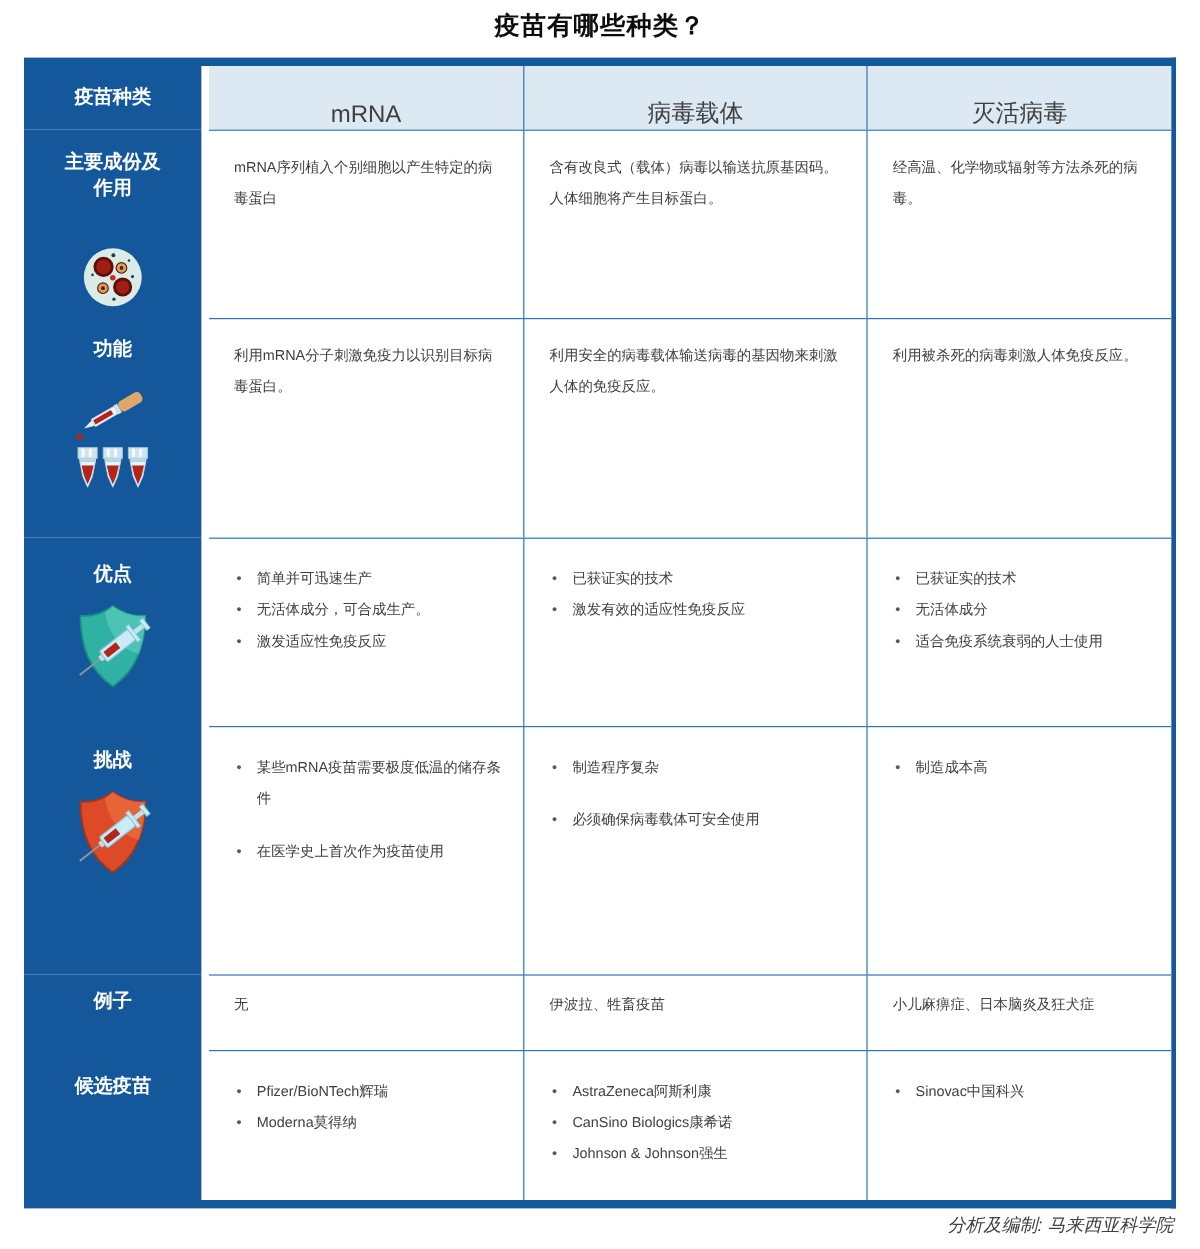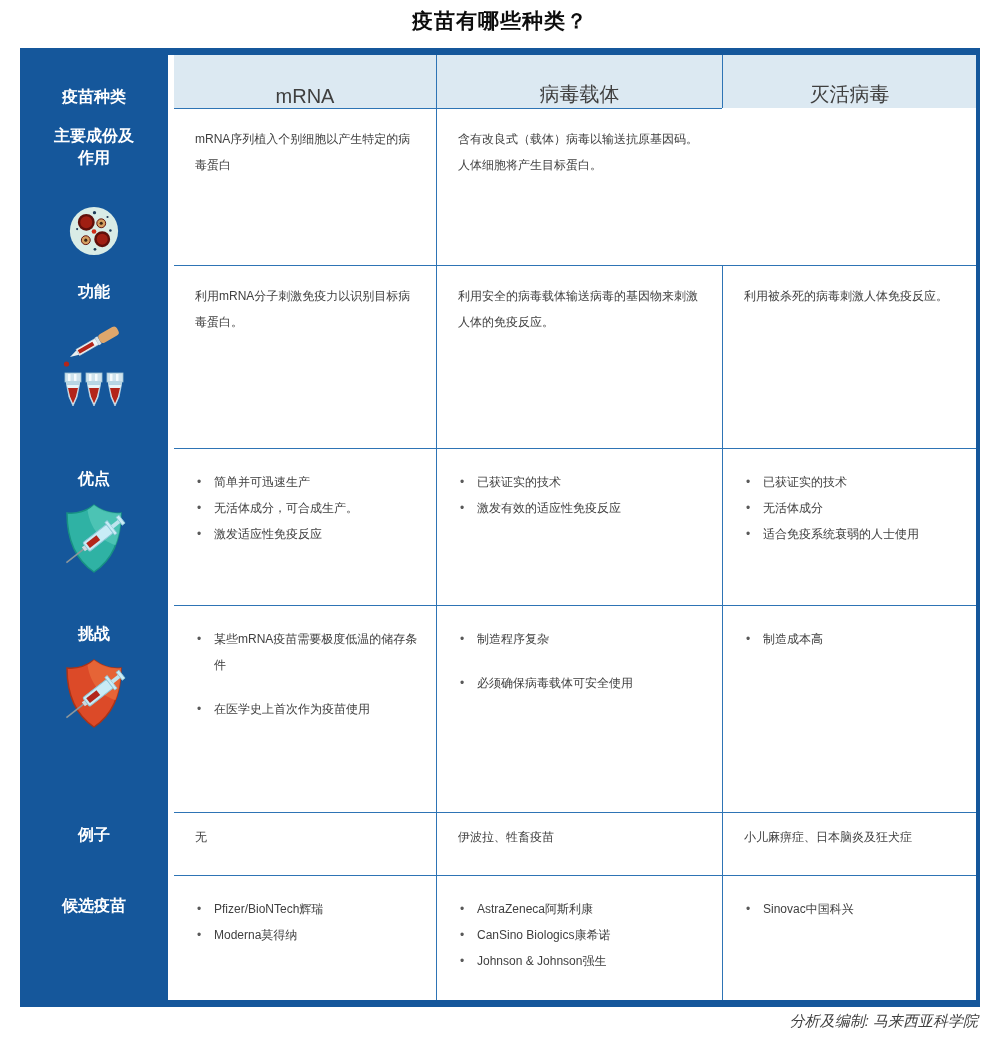--- a/index.html
+++ b/index.html
@@ -9,21 +9,21 @@
          font-size:21px;font-weight:bold;color:#0d0d0d;letter-spacing:1px;}
   .vax-table{position:absolute;left:20px;top:48px;width:956px;
              border-top:7px solid #15579b;border-bottom:7px solid #15579b;border-right:4px solid #15579b;}
   .grid{display:grid;width:956px;
         grid-template-columns:148px 6px 262px 286px 254px;
         grid-template-rows:53px 157px 183px 157px 207px 63px 125px;}
   .gutter{grid-column:2;grid-row:1/8;background:#fff;}
   .label-cell{grid-column:1;background:#15579b;color:#fff;font-weight:bold;font-size:16px;
               display:flex;flex-direction:column;align-items:center;text-align:center;}
   .label-cell .lbl{white-space:pre-line;line-height:1.35;}
-  .hdr-label{justify-content:flex-end;}
+  .hdr-label{justify-content:center;}
   .hdr{background:#dce9f2;display:flex;align-items:flex-end;justify-content:center;
        font-size:20px;color:#3f3f3f;}
   .cell{background:#fff;font-size:12px;line-height:26px;color:#404040;}
   .col-b,.col-c{border-left:1.5px solid #2e74b5;}
   .rt{border-top:1.5px solid #2e74b5;}
   .para{padding:17px 20px 0 21px;}
   .para-sm{padding:11px 20px 0 21px;}
   .bullets{padding:20px 14px 0 21px;}
   .bullets ul{list-style:none;margin:0;padding:0;}
   .bullets li{position:relative;padding-left:19px;}
@@ -78,20 +78,23 @@
             <circle cx="42" cy="13.5" r="1.1" fill="#1d3a57"></circle>
           </svg>
         </span>
       </div>
       <div class="cell rt para" style="grid-row:2;grid-column:3">
         <span>mRNA序列植入个别细胞以产生特定的病毒蛋白</span>
       </div>
       <div class="cell rt para col-b" style="grid-row:2;grid-column:4">
         <span>含有改良式（载体）病毒以输送抗原基因码。人体细胞将产生目标蛋白。</span>
       </div>
+      <div class="cell rt para col-c" style="grid-row:2;grid-column:5">
+        <span>经高温、化学物或辐射等方法杀死的病毒。</span>
+      </div>
 
       <div class="label-cell pt-16" style="grid-row:3">
         <span class="lbl">功能</span>
         <span class="icon-box mt-14">
           <svg width="74" height="94" viewBox="0 0 74 94">
             <g transform="translate(13,40) rotate(-30)">
               <polygon points="0,0 9,-2.6 9,2.6" fill="#e8eef0"></polygon>
               <rect x="9" y="-3.5" width="22" height="7" fill="#eef4f6" stroke="#c8d6da" stroke-width="0.6"></rect>
               <rect x="10" y="-2" width="17" height="4" fill="#b3251a"></rect>
               <rect x="31" y="-4.2" width="3" height="8.4" fill="#d9e2e6"></rect>

